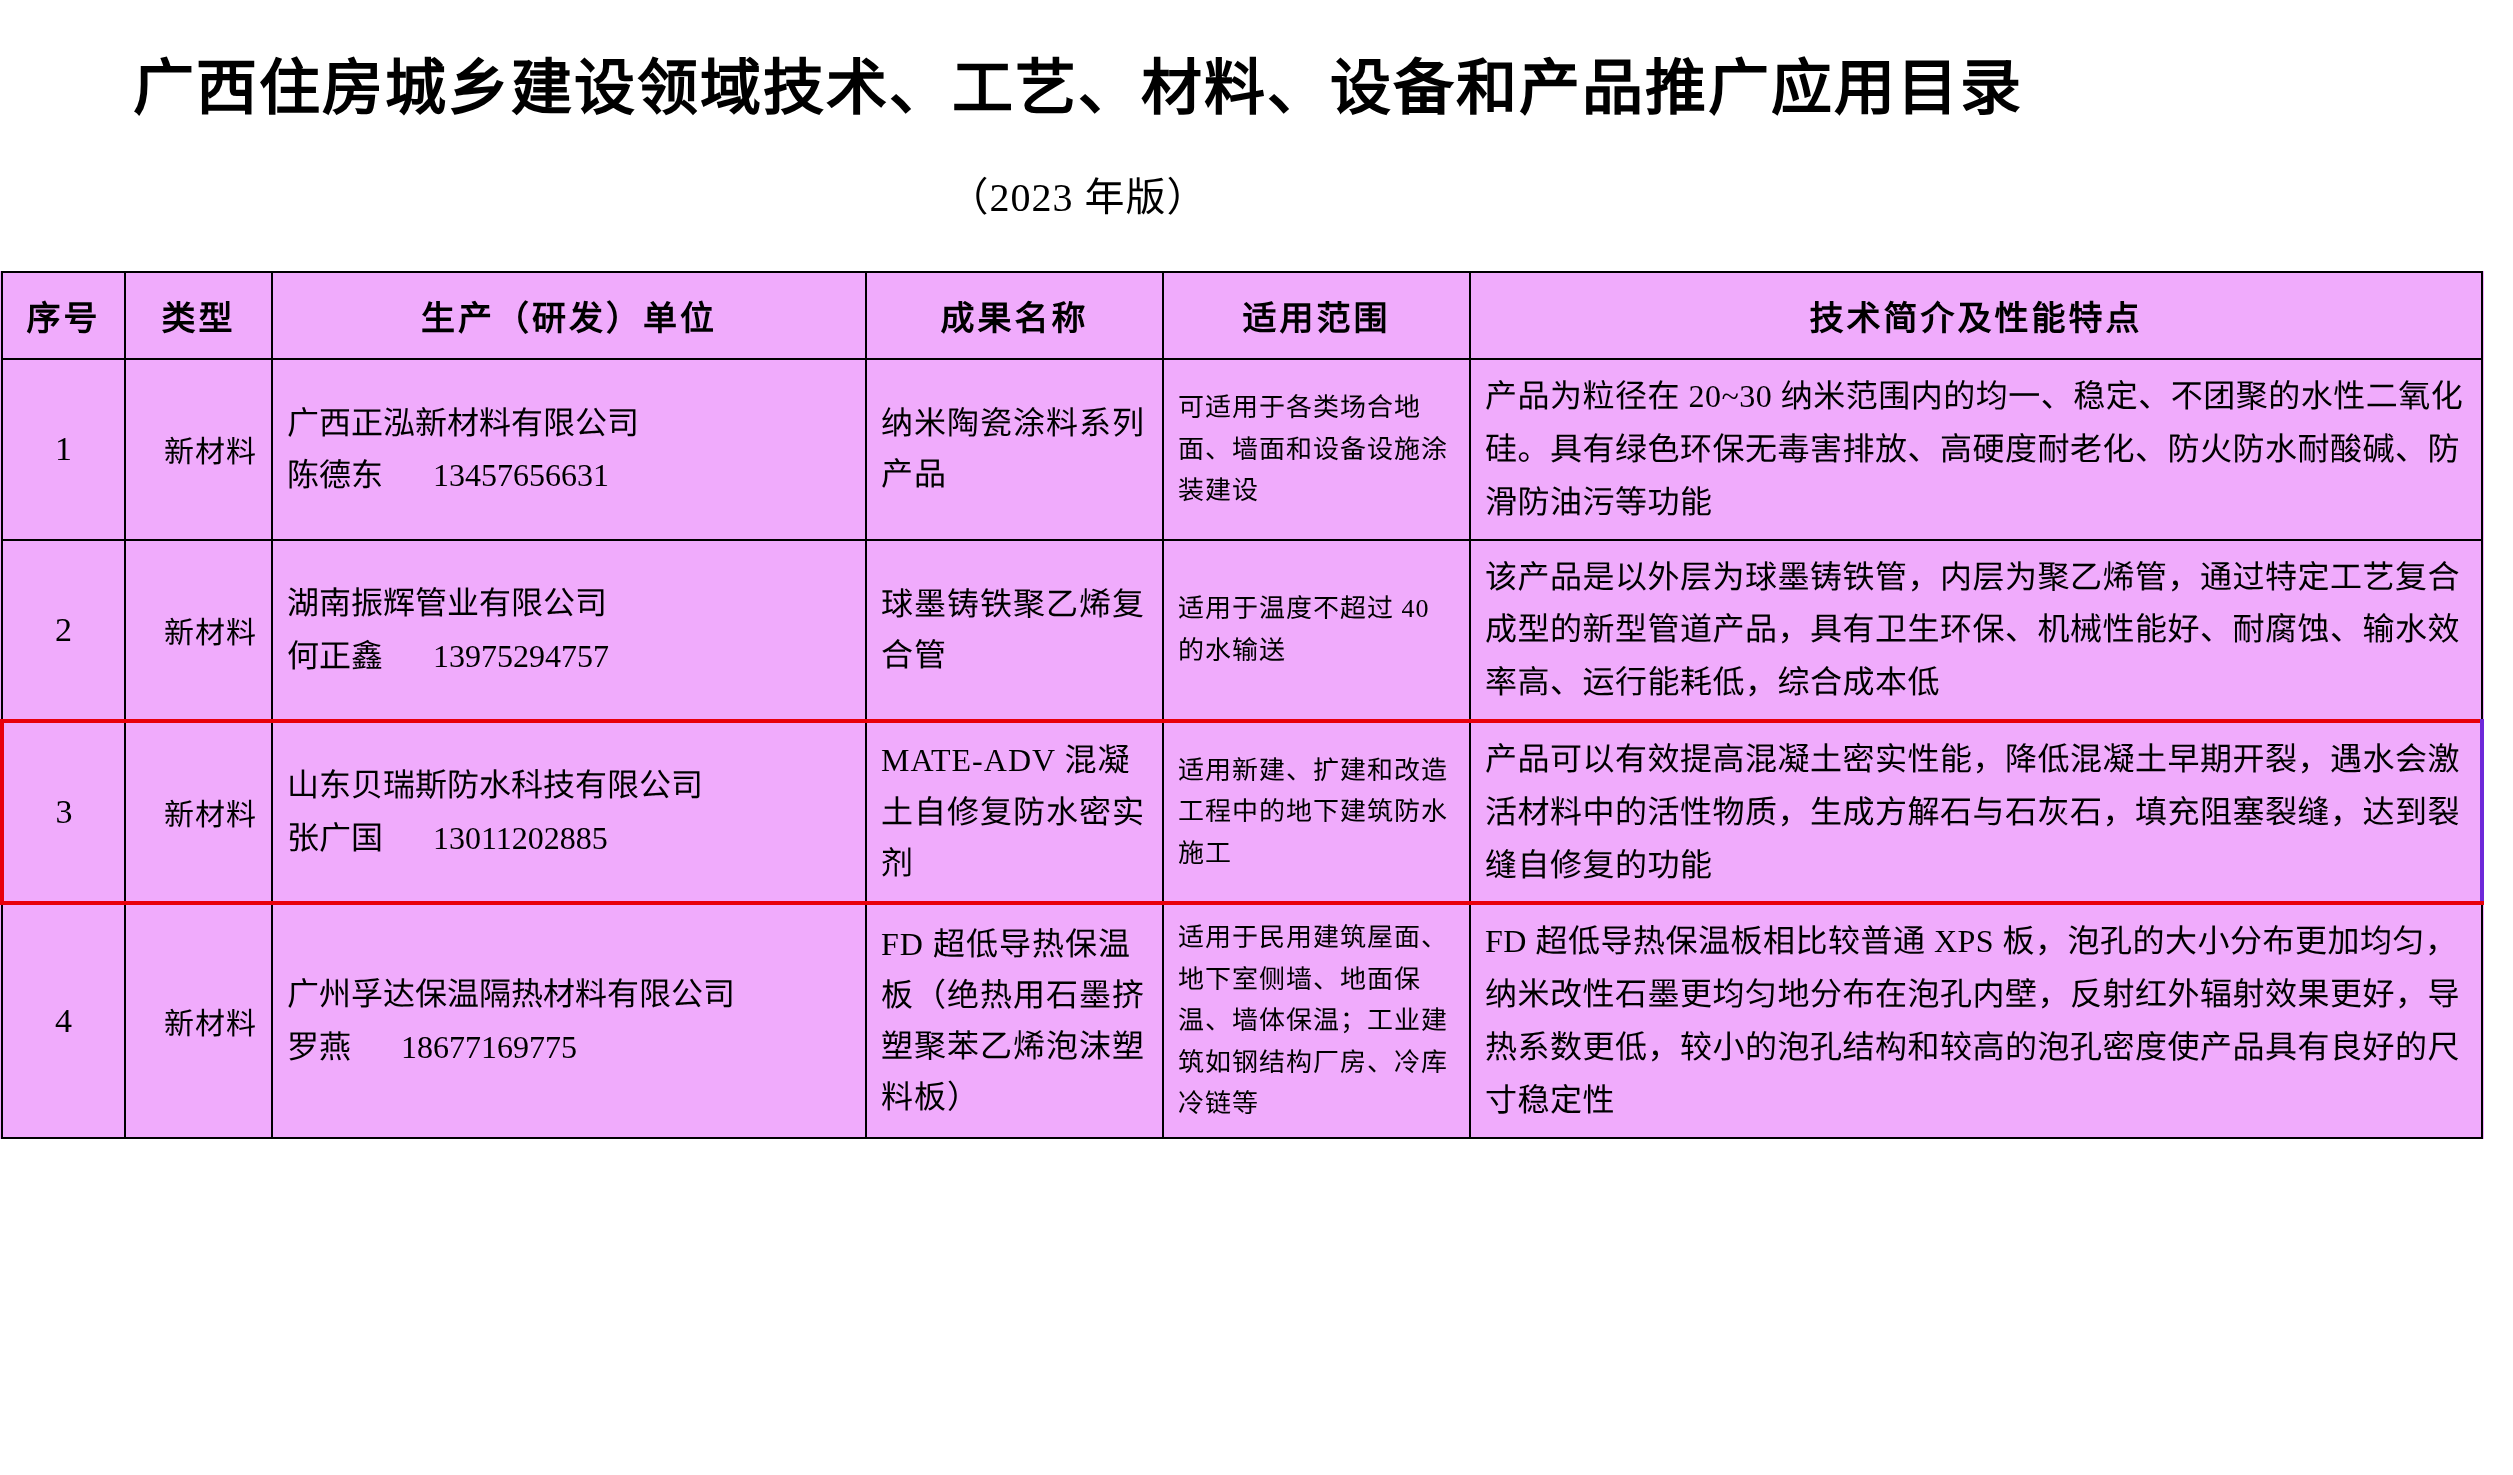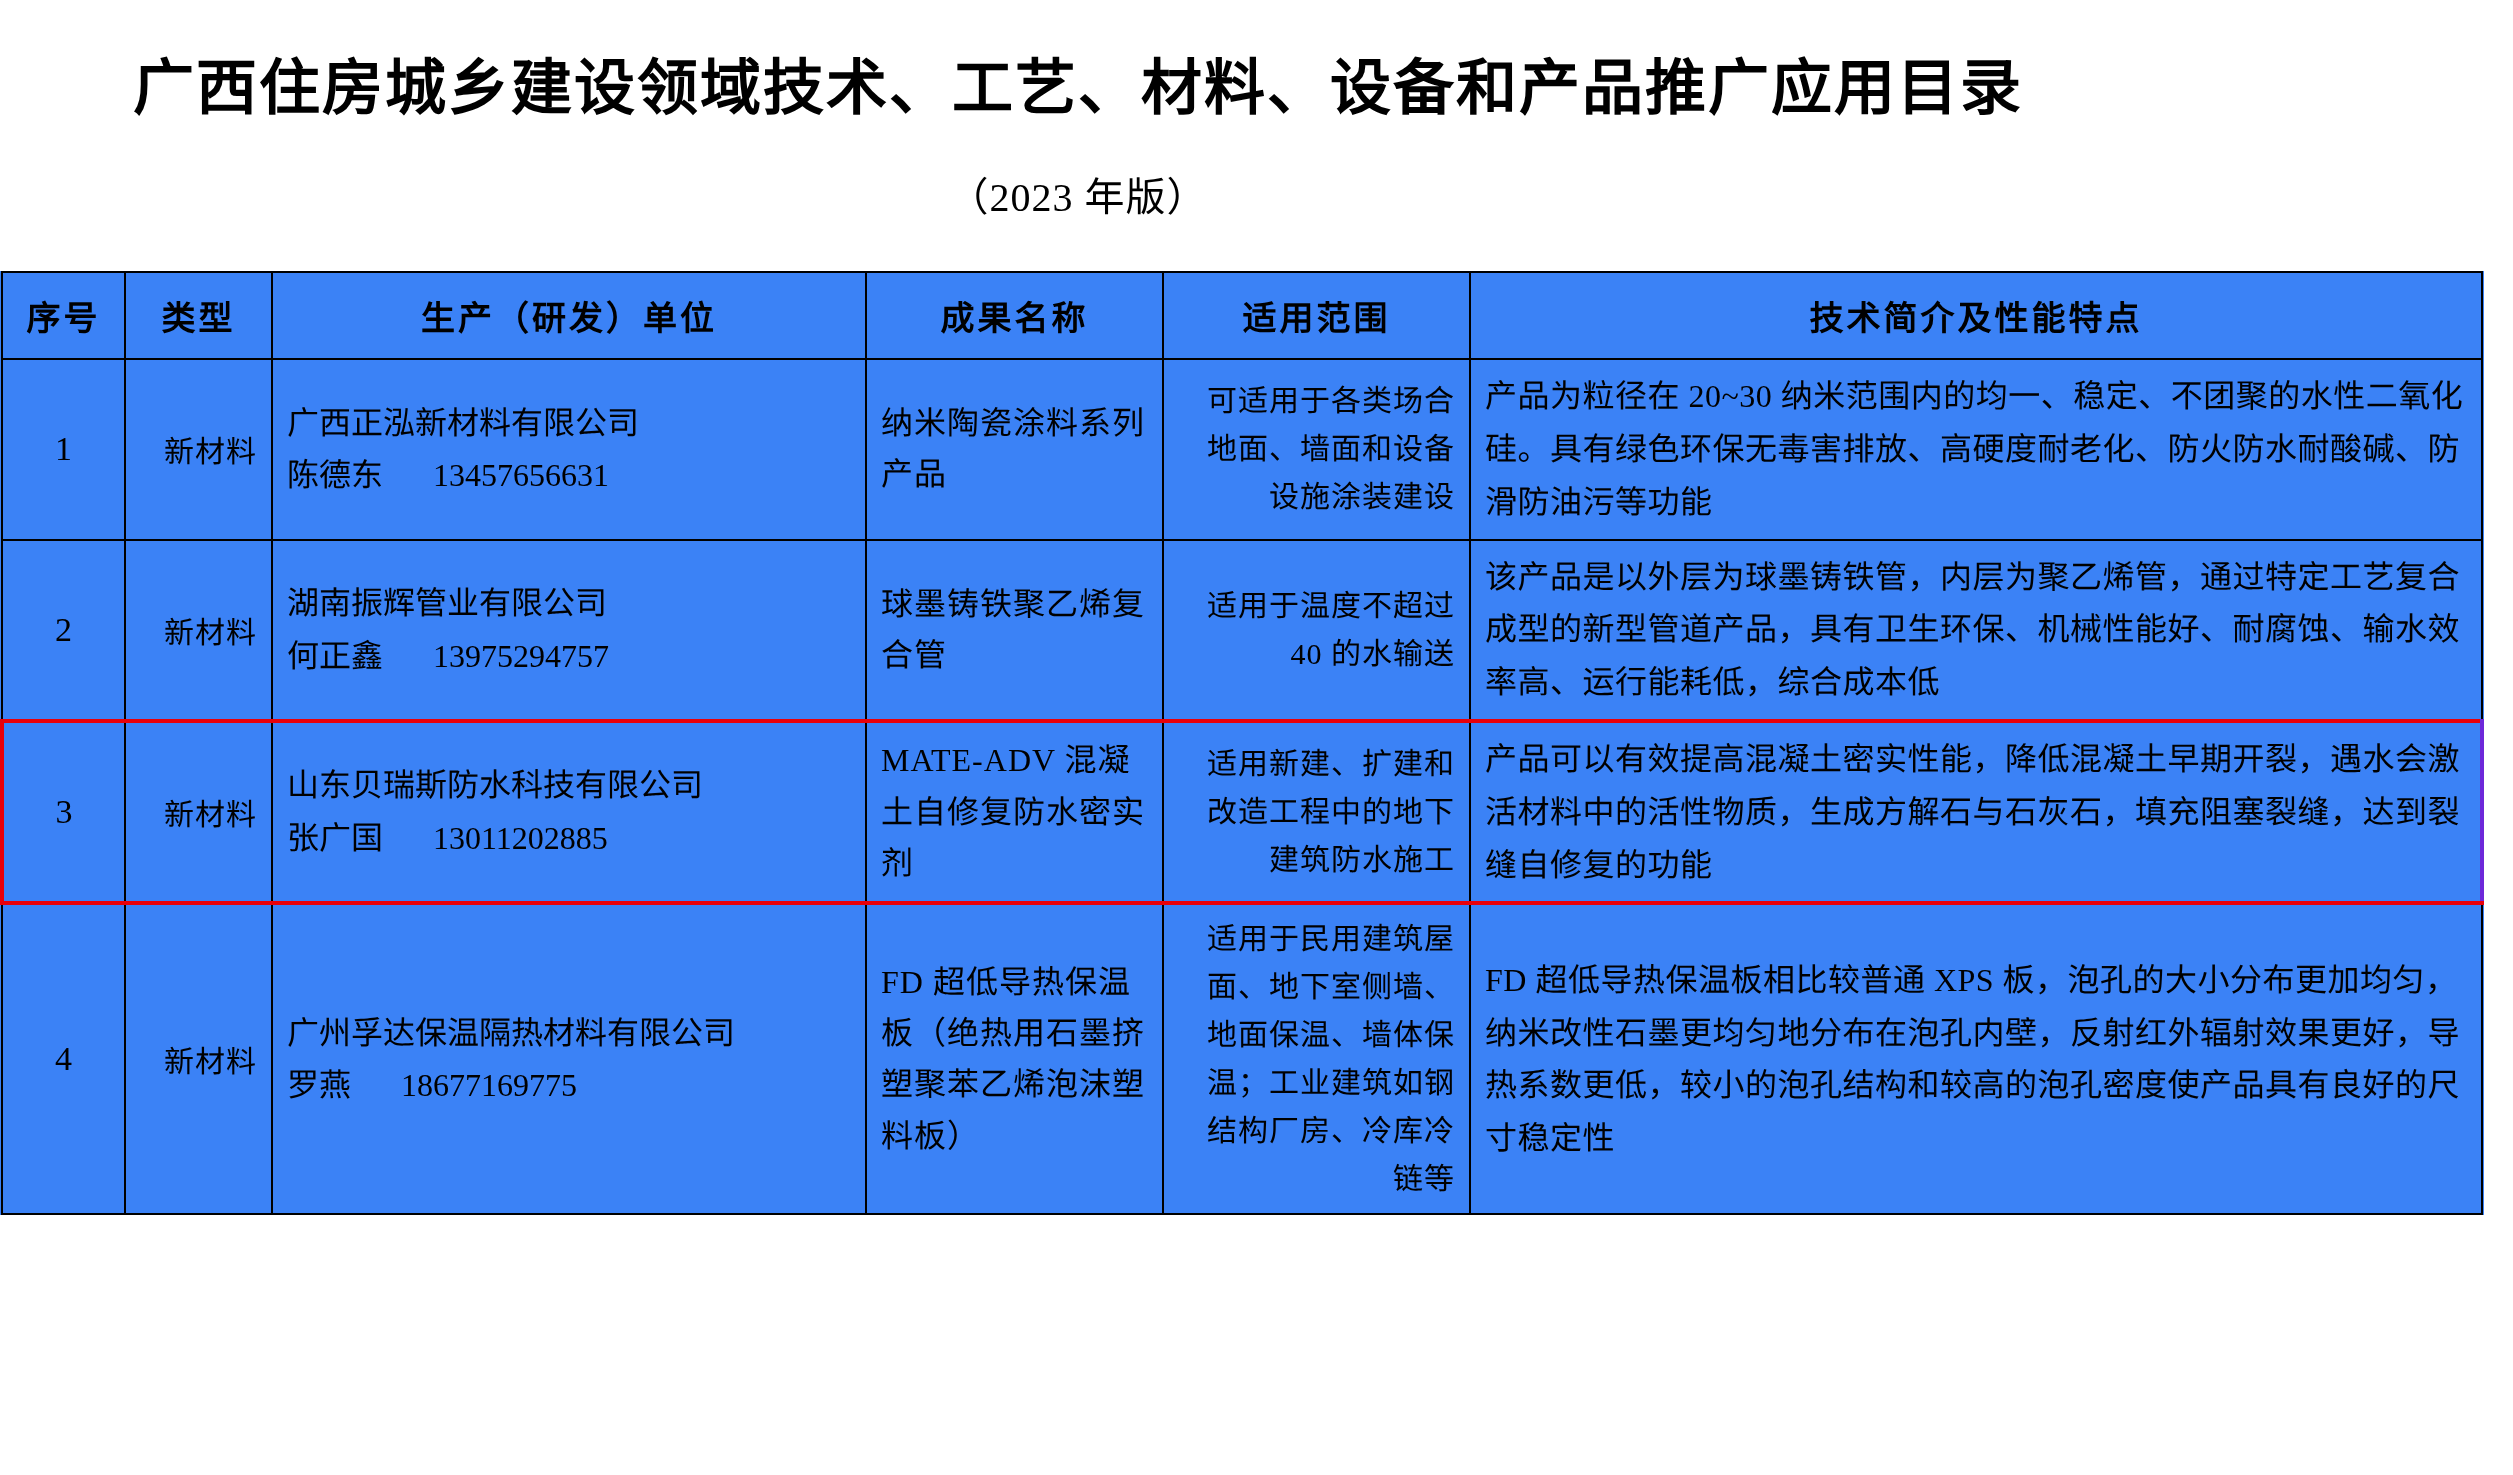--- a/index.html
+++ b/index.html
@@ -38,21 +38,21 @@
     font-size: 40px;
     margin: 16px;
     padding-top: 22px;
     letter-spacing: 1px;
   }
   table.catalog {
     border-collapse: collapse;
     margin: 48px auto 0 auto;
     width: 2479px;
     table-layout: fixed;
-    background: #3b82f6;
+    background: #f0abfc;
   }
   table.catalog th,
   table.catalog td {
     border: 2px solid #000000;
     vertical-align: middle;
     padding: 10px 14px;
     box-sizing: border-box;
   }
   table.catalog th {
     text-align: center;
@@ -89,24 +89,23 @@
   }
   td.c-unit .contact .phone {
     margin-left: 42px;
   }
   td.c-name {
     font-size: 32px;
     line-height: 1.6;
     letter-spacing: 1px;
   }
   td.c-scope {
-    font-size: 30px;
+    font-size: 26px;
     line-height: 1.6;
     letter-spacing: 1px;
-    text-align: right;
   }
   td.c-desc {
     font-size: 32px;
     line-height: 1.65;
     letter-spacing: 0.5px;
     padding-left: 22px;
     padding-right: 18px;
   }
   tr.highlight-row td {
     border-top: 4px solid #e8000b;

